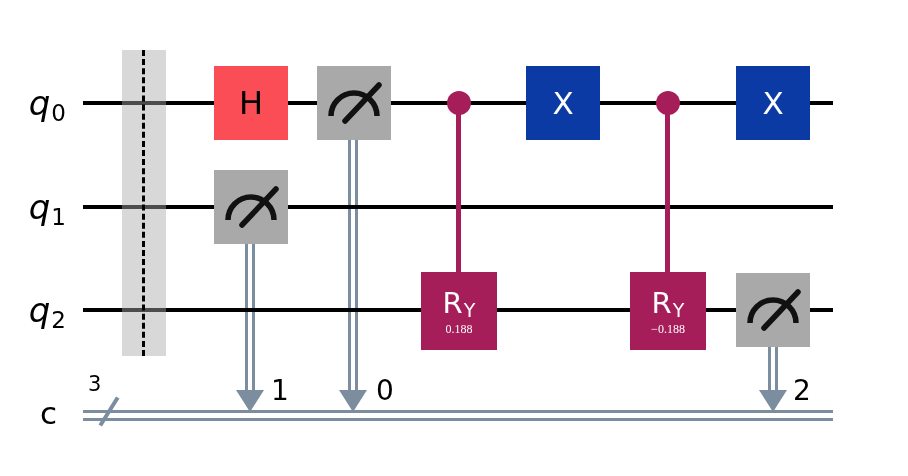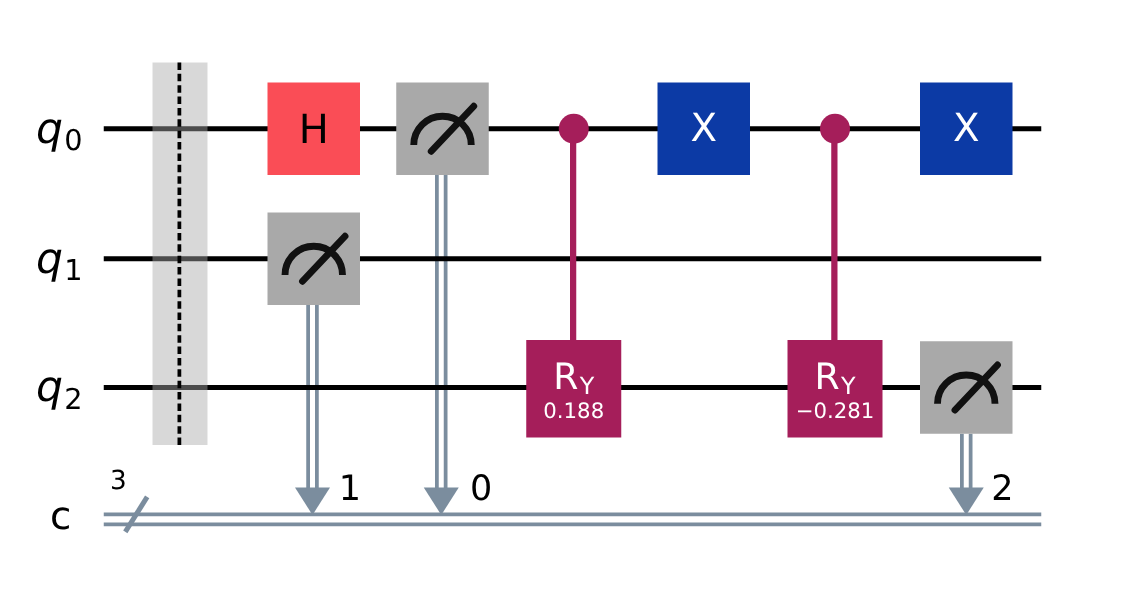--- a/index.html
+++ b/index.html
@@ -40,21 +40,21 @@
   .gate.h{background:var(--h-gate,#fa4d56);color:#000;font-size:32px;}
   .gate.x{background:var(--x-gate,#0c3aa5);color:#fff;font-size:31px;}
   .gate.measure{background:var(--measure-gate,#a9a9a9);}
   .gate.ry{
     background:var(--ry-gate,#a51e5a);color:#fff;width:76px;height:78px;
     flex-direction:column;line-height:1;
   }
   .ry .rline{display:flex;align-items:baseline;margin-top:2px;}
   .ry .rbase{font-size:29px;}
   .ry .rsub{font-size:19px;transform:translateY(4px);margin-left:1px;}
-  .ry .rparam{font-size:17px;margin-top:5px;}
+  .ry .rparam{font-size:12px;margin-top:5px;font-family:Liberation Serif, serif;}
   
   .ctrl-dot{position:absolute;width:24px;height:24px;border-radius:50%;
     background:var(--ry-gate,#a51e5a);z-index:6;}
   .ctrl-line{position:absolute;width:5px;background:var(--ry-gate,#a51e5a);z-index:4;}
   
   .m-shaft{
     position:absolute;width:10px;box-sizing:border-box;background:transparent;z-index:1;
     border-left:3px solid var(--classical-wire,#7b8d9e);
     border-right:3px solid var(--classical-wire,#7b8d9e);
   }
@@ -136,21 +136,21 @@
         <span class="rsub">Y</span>
     </span>
     <span class="rparam">0.188</span>
   </div>
 
   <div class="gate ry" style="left:630px;top:272px;">
     <span class="rline">
       <span class="rbase">R</span>
         <span class="rsub">Y</span>
     </span>
-    <span class="rparam">−0.281</span>
+    <span class="rparam">−0.188</span>
   </div>
 
   <div class="gate measure" style="left:736px;top:273px;">
     <svg width="74" height="74" viewBox="0 0 74 74">
       <path d="M 14 50 A 23 23 0 0 1 60 50" fill="none" stroke="#111" stroke-width="5.5"></path>
       <line x1="28" y1="55" x2="62" y2="19" stroke="#111" stroke-width="5.5" stroke-linecap="round"></line>
     </svg>
   </div>
 
   <div class="m-head" style="left:236px;top:390px;"></div>

